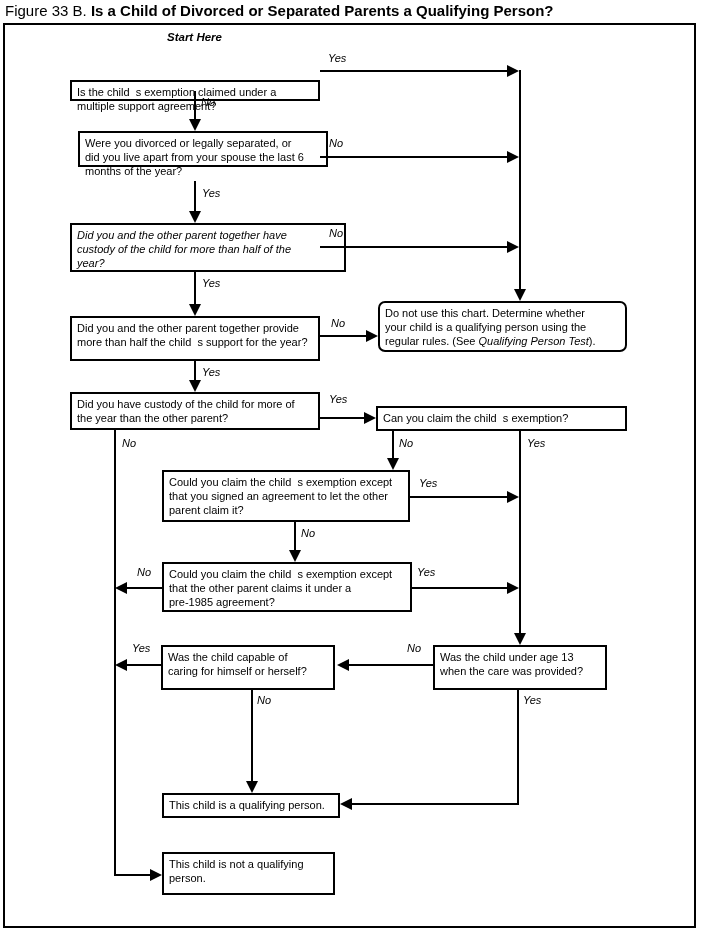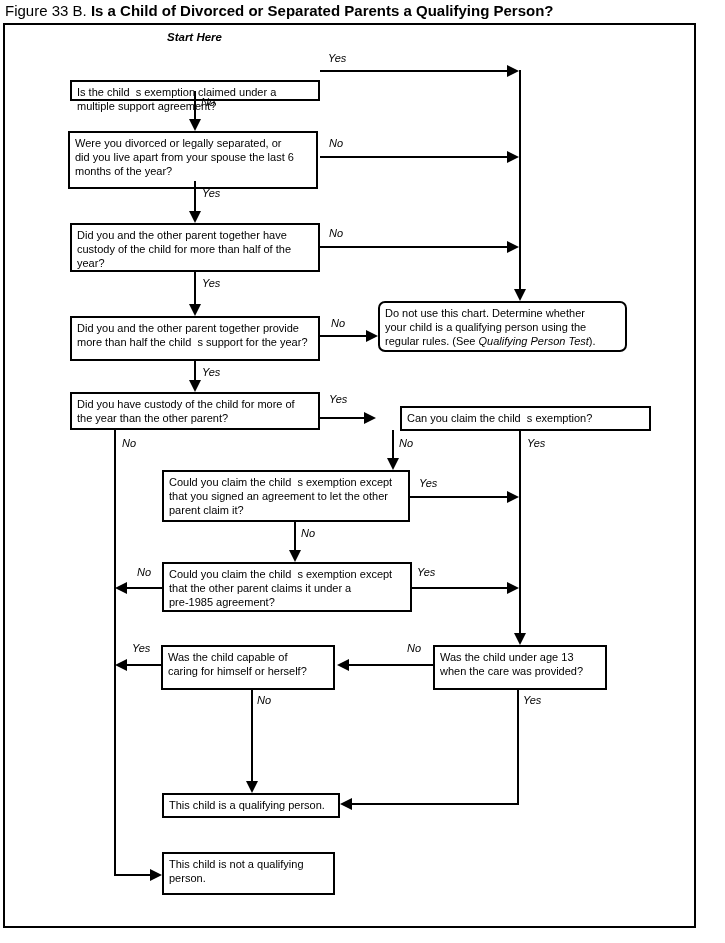--- a/index.html
+++ b/index.html
@@ -29,34 +29,34 @@
 <div id="figure">
 
   <div class="page-title"><span>Figure 33 B. </span><span class="em">Is a Child of Divorced or Separated Parents a Qualifying Person?</span></div>
 
   <div class="outer-border"></div>
 
   <div class="lbl start" style="left:167px;top:31px;">Start Here</div>
 
   <div class="node" style="left:70px;top:52px;width:250px;height:21px;margin-top:28px;">Is the child  s exemption claimed under a
 multiple support agreement?</div>
-  <div class="node" style="left:68px;top:131px;width:250px;height:58px;">Were you divorced or legally separated, or
+  <div class="node" style="left:78px;top:131px;width:250px;height:36px;">Were you divorced or legally separated, or
 did you live apart from your spouse the last 6
 months of the year?</div>
-  <div class="node" style="left:70px;top:223px;width:250px;height:49px;">Did you and the other parent together have
+  <div class="node" style="left:70px;top:223px;width:276px;height:49px;font-style:italic;">Did you and the other parent together have
 custody of the child for more than half of the
 year?</div>
   <div class="node" style="left:70px;top:316px;width:250px;height:45px;">Did you and the other parent together provide
 more than half the child  s support for the year?</div>
   <div class="node" style="left:378px;top:301px;width:249px;height:51px;border-radius:7px;"><span>Do not use this chart. Determine whether
 your child is a qualifying person using the
 regular rules. (See </span><span class="it">Qualifying Person Test</span><span>).</span></div>
   <div class="node" style="left:70px;top:392px;width:250px;height:38px;">Did you have custody of the child for more of
 the year than the other parent?</div>
-  <div class="node" style="left:376px;top:406px;width:251px;height:25px;margin-left:24px;">Can you claim the child  s exemption?</div>
+  <div class="node" style="left:376px;top:406px;width:251px;height:25px;">Can you claim the child  s exemption?</div>
   <div class="node" style="left:162px;top:470px;width:248px;height:52px;">Could you claim the child  s exemption except
 that you signed an agreement to let the other
 parent claim it?</div>
   <div class="node" style="left:162px;top:562px;width:250px;height:50px;">Could you claim the child  s exemption except
 that the other parent claims it under a
 pre-1985 agreement?</div>
   <div class="node" style="left:161px;top:645px;width:174px;height:45px;">Was the child capable of
 caring for himself or herself?</div>
   <div class="node" style="left:433px;top:645px;width:174px;height:45px;">Was the child under age 13
 when the care was provided?</div>

